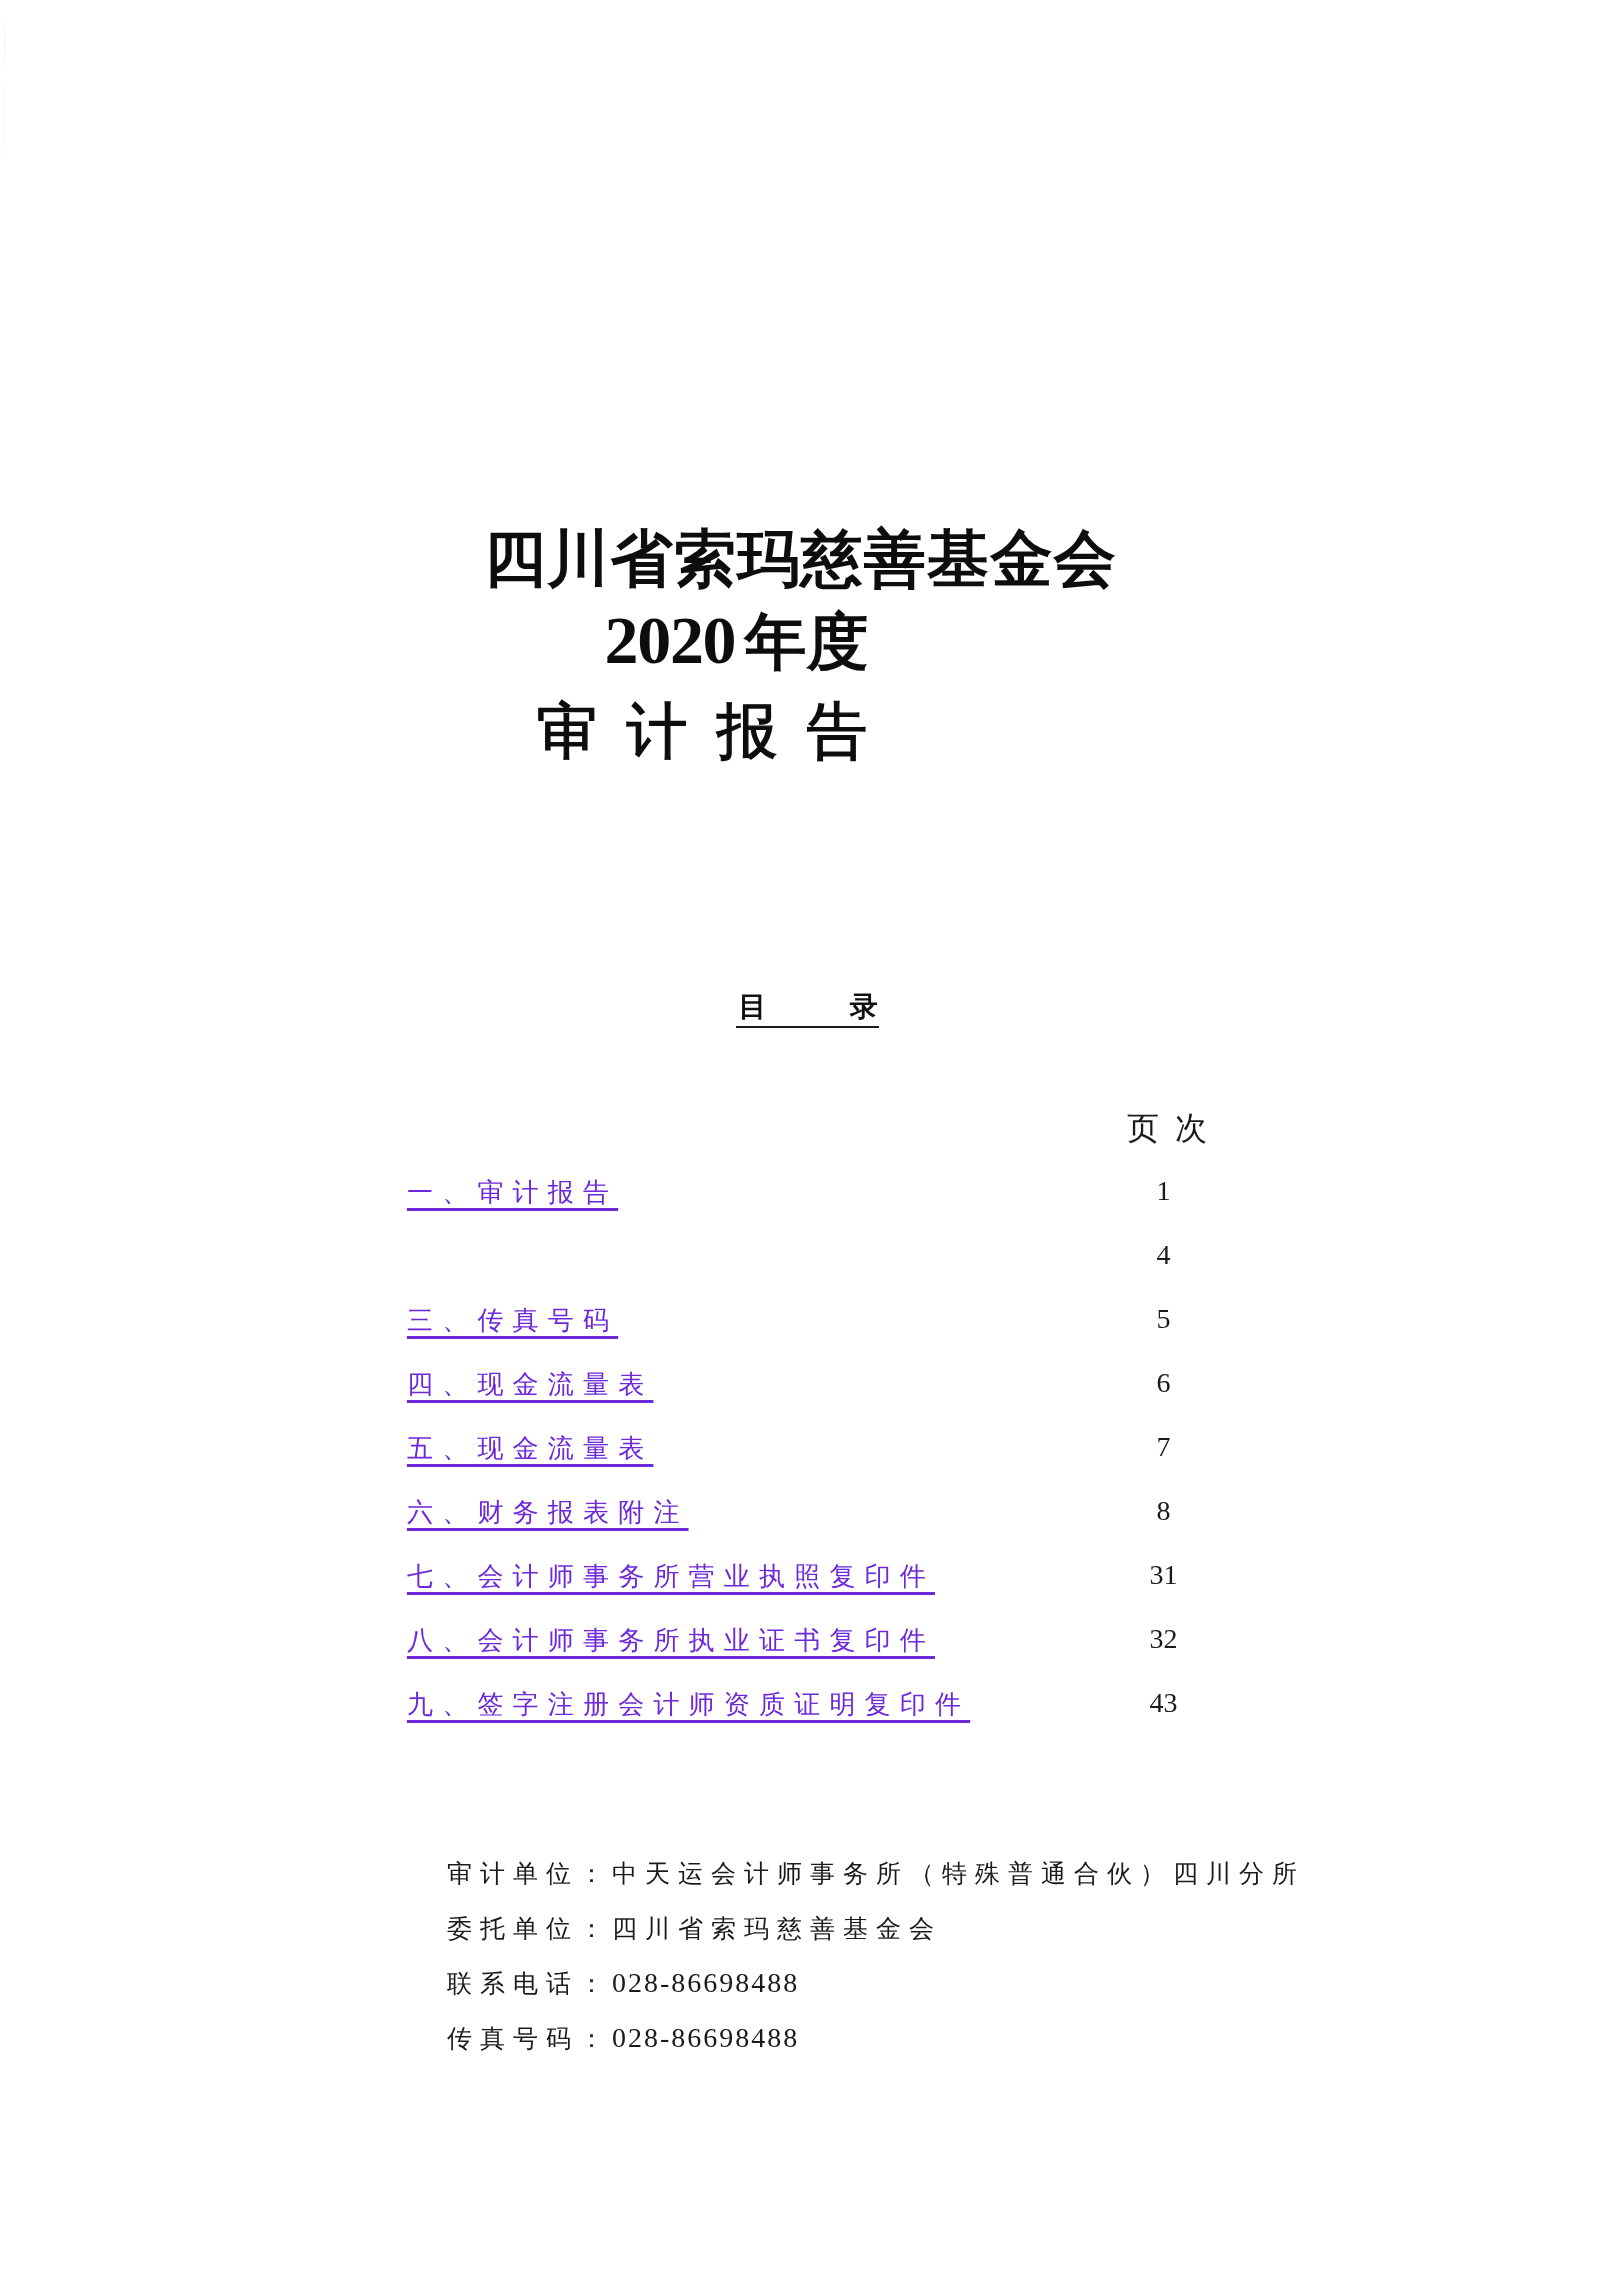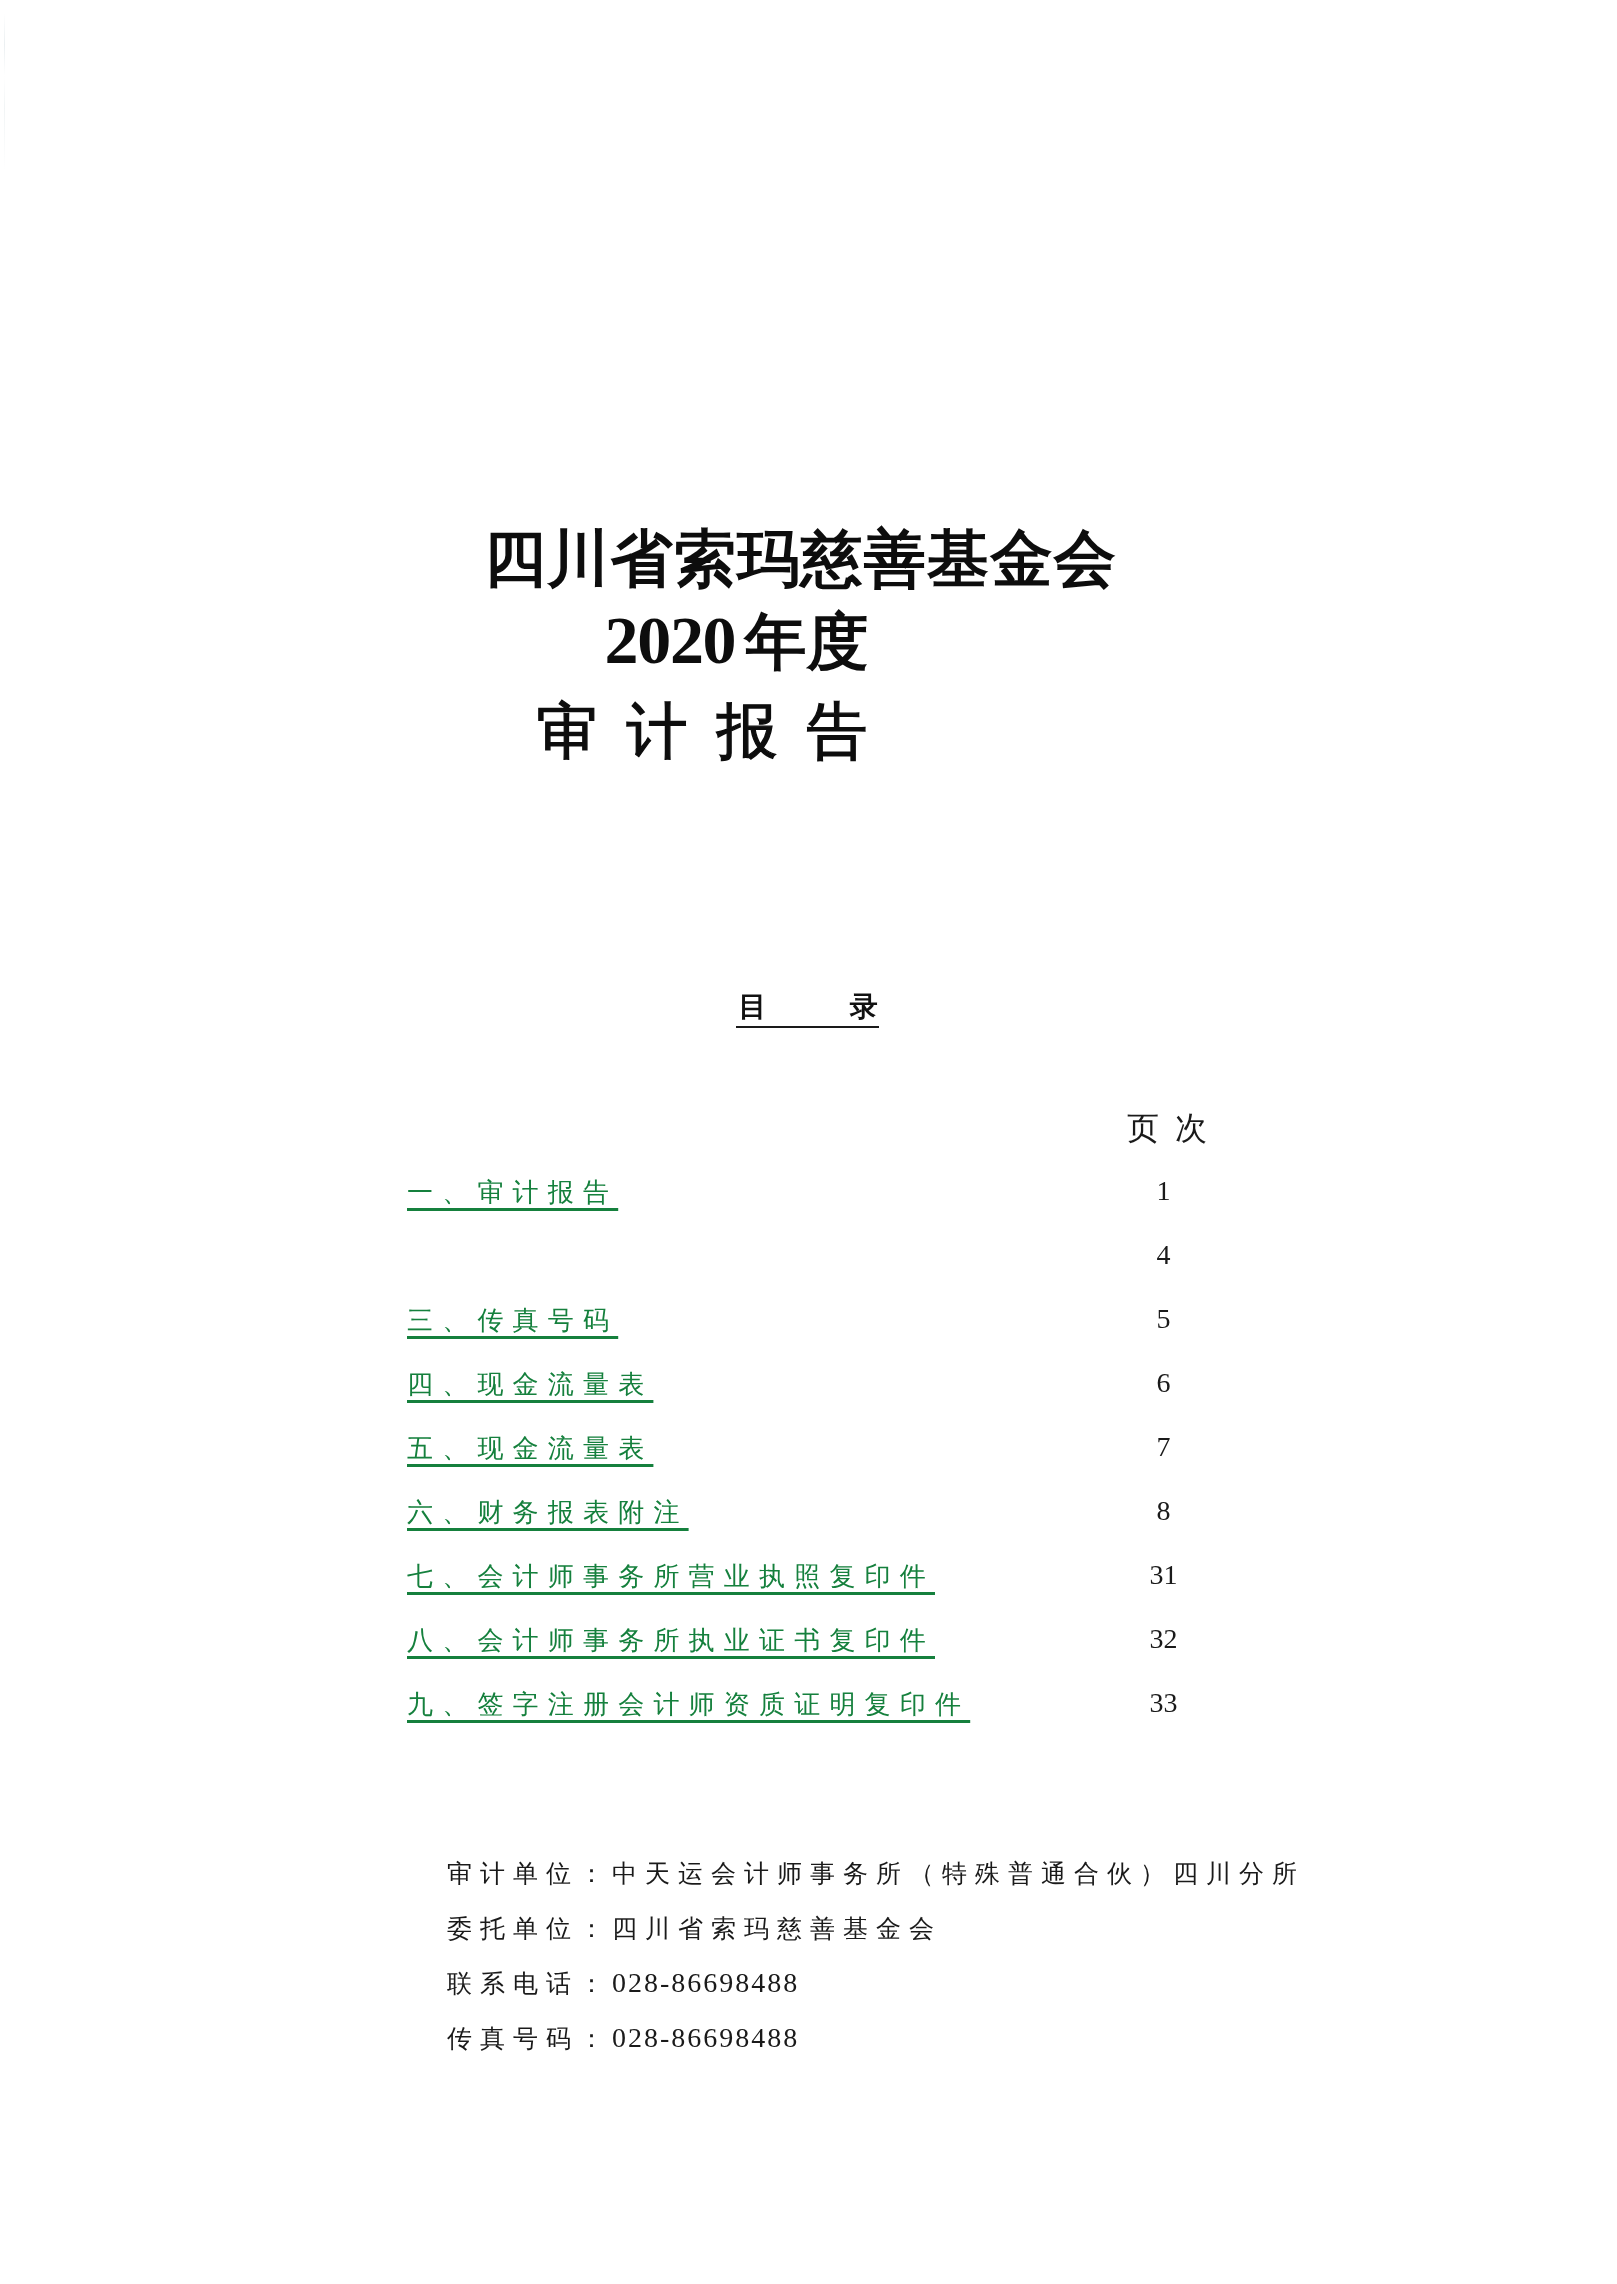--- a/index.html
+++ b/index.html
@@ -106,21 +106,21 @@
       position: relative;
       height: 64px;
     }
     .toc-label {
       position: absolute;
       left: 0;
       top: 0;
       font-family: "DejaVu Sans", "Liberation Sans", sans-serif;
       font-size: 26px;
       letter-spacing: 9.2px;
-      color: #15803d;
+      color: #6d28d9;
       text-decoration: underline;
       text-decoration-thickness: 2.6px;
       text-underline-offset: 6.6px;
       white-space: nowrap;
       cursor: pointer;
     }
     .toc-page {
       position: absolute;
       left: 730px;
       width: 53px;
@@ -201,21 +201,21 @@
     <li class="toc-item">
       <span class="toc-label">七、会计师事务所营业执照复印件</span>
       <span class="toc-page">31</span>
     </li>
     <li class="toc-item">
       <span class="toc-label">八、会计师事务所执业证书复印件</span>
       <span class="toc-page">32</span>
     </li>
     <li class="toc-item">
       <span class="toc-label">九、签字注册会计师资质证明复印件</span>
-      <span class="toc-page">33</span>
+      <span class="toc-page">43</span>
     </li>
   </ul>
 
   <ul class="footer-info">
     <li class="footer-line">
       <span>审计单位：</span><span class="value">中天运会计师事务所（特殊普通合伙）四川分所</span>
     </li>
     <li class="footer-line">
       <span>委托单位：</span><span class="value">四川省索玛慈善基金会</span>
     </li>

